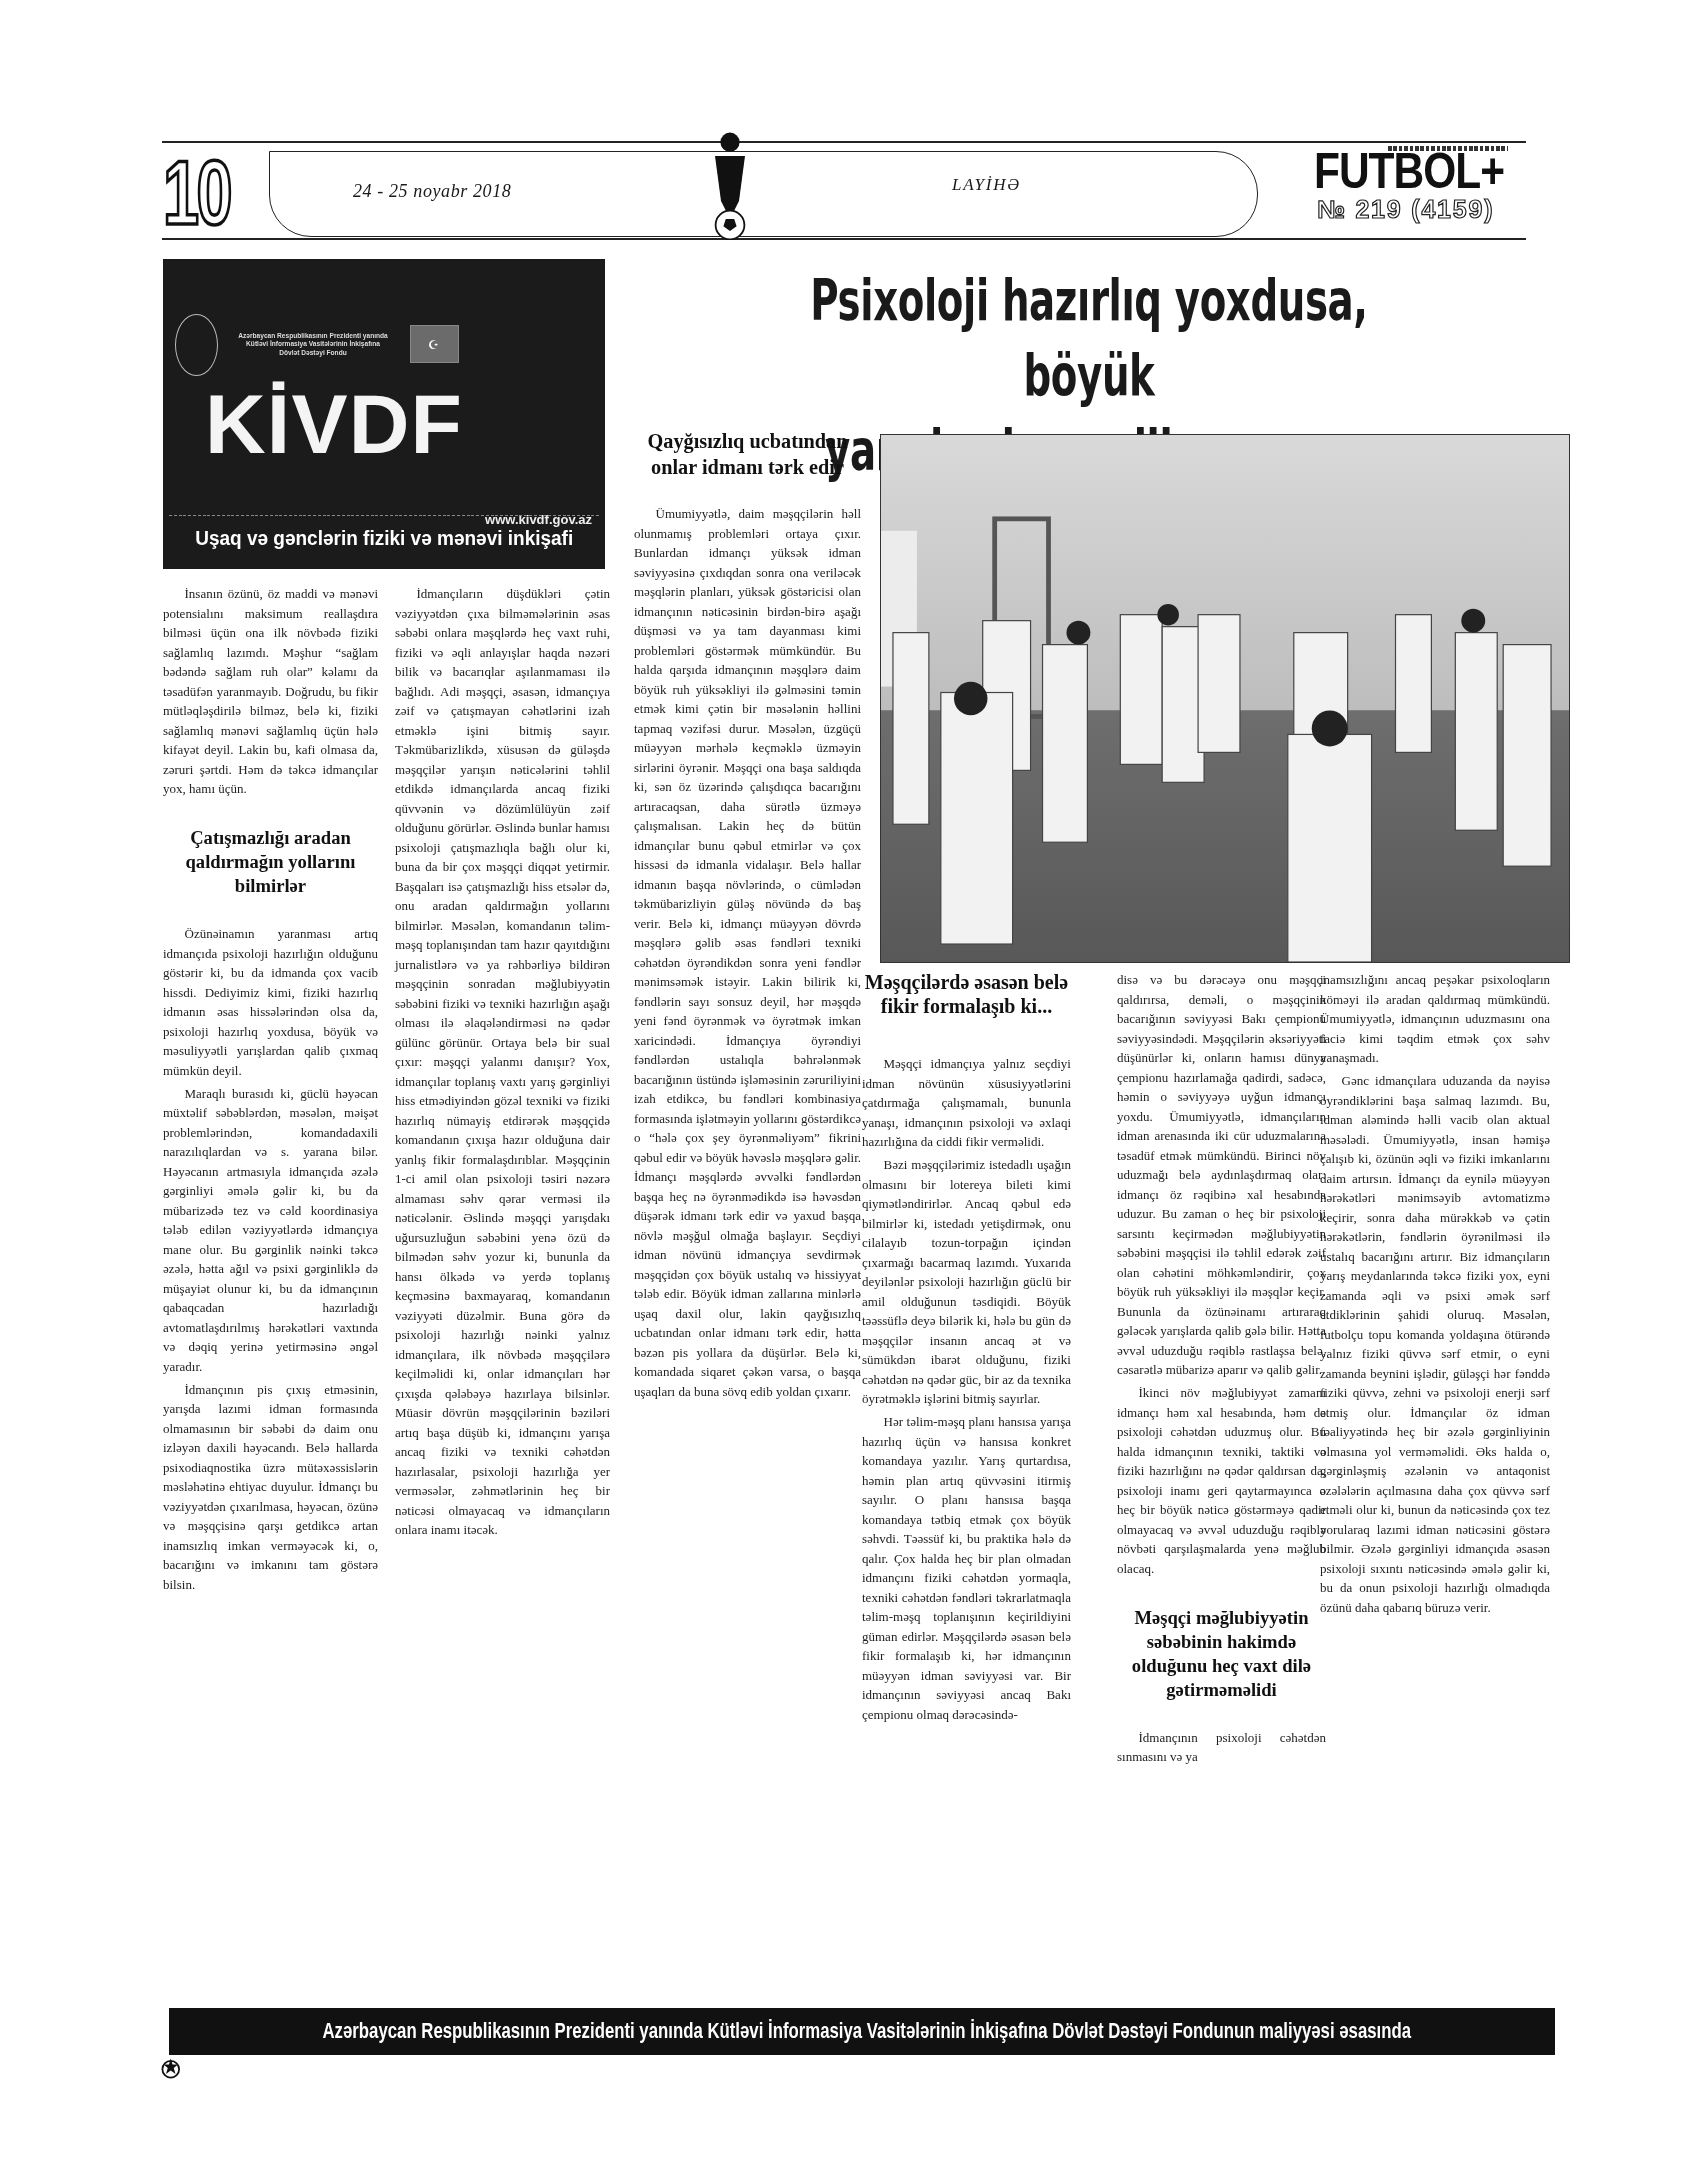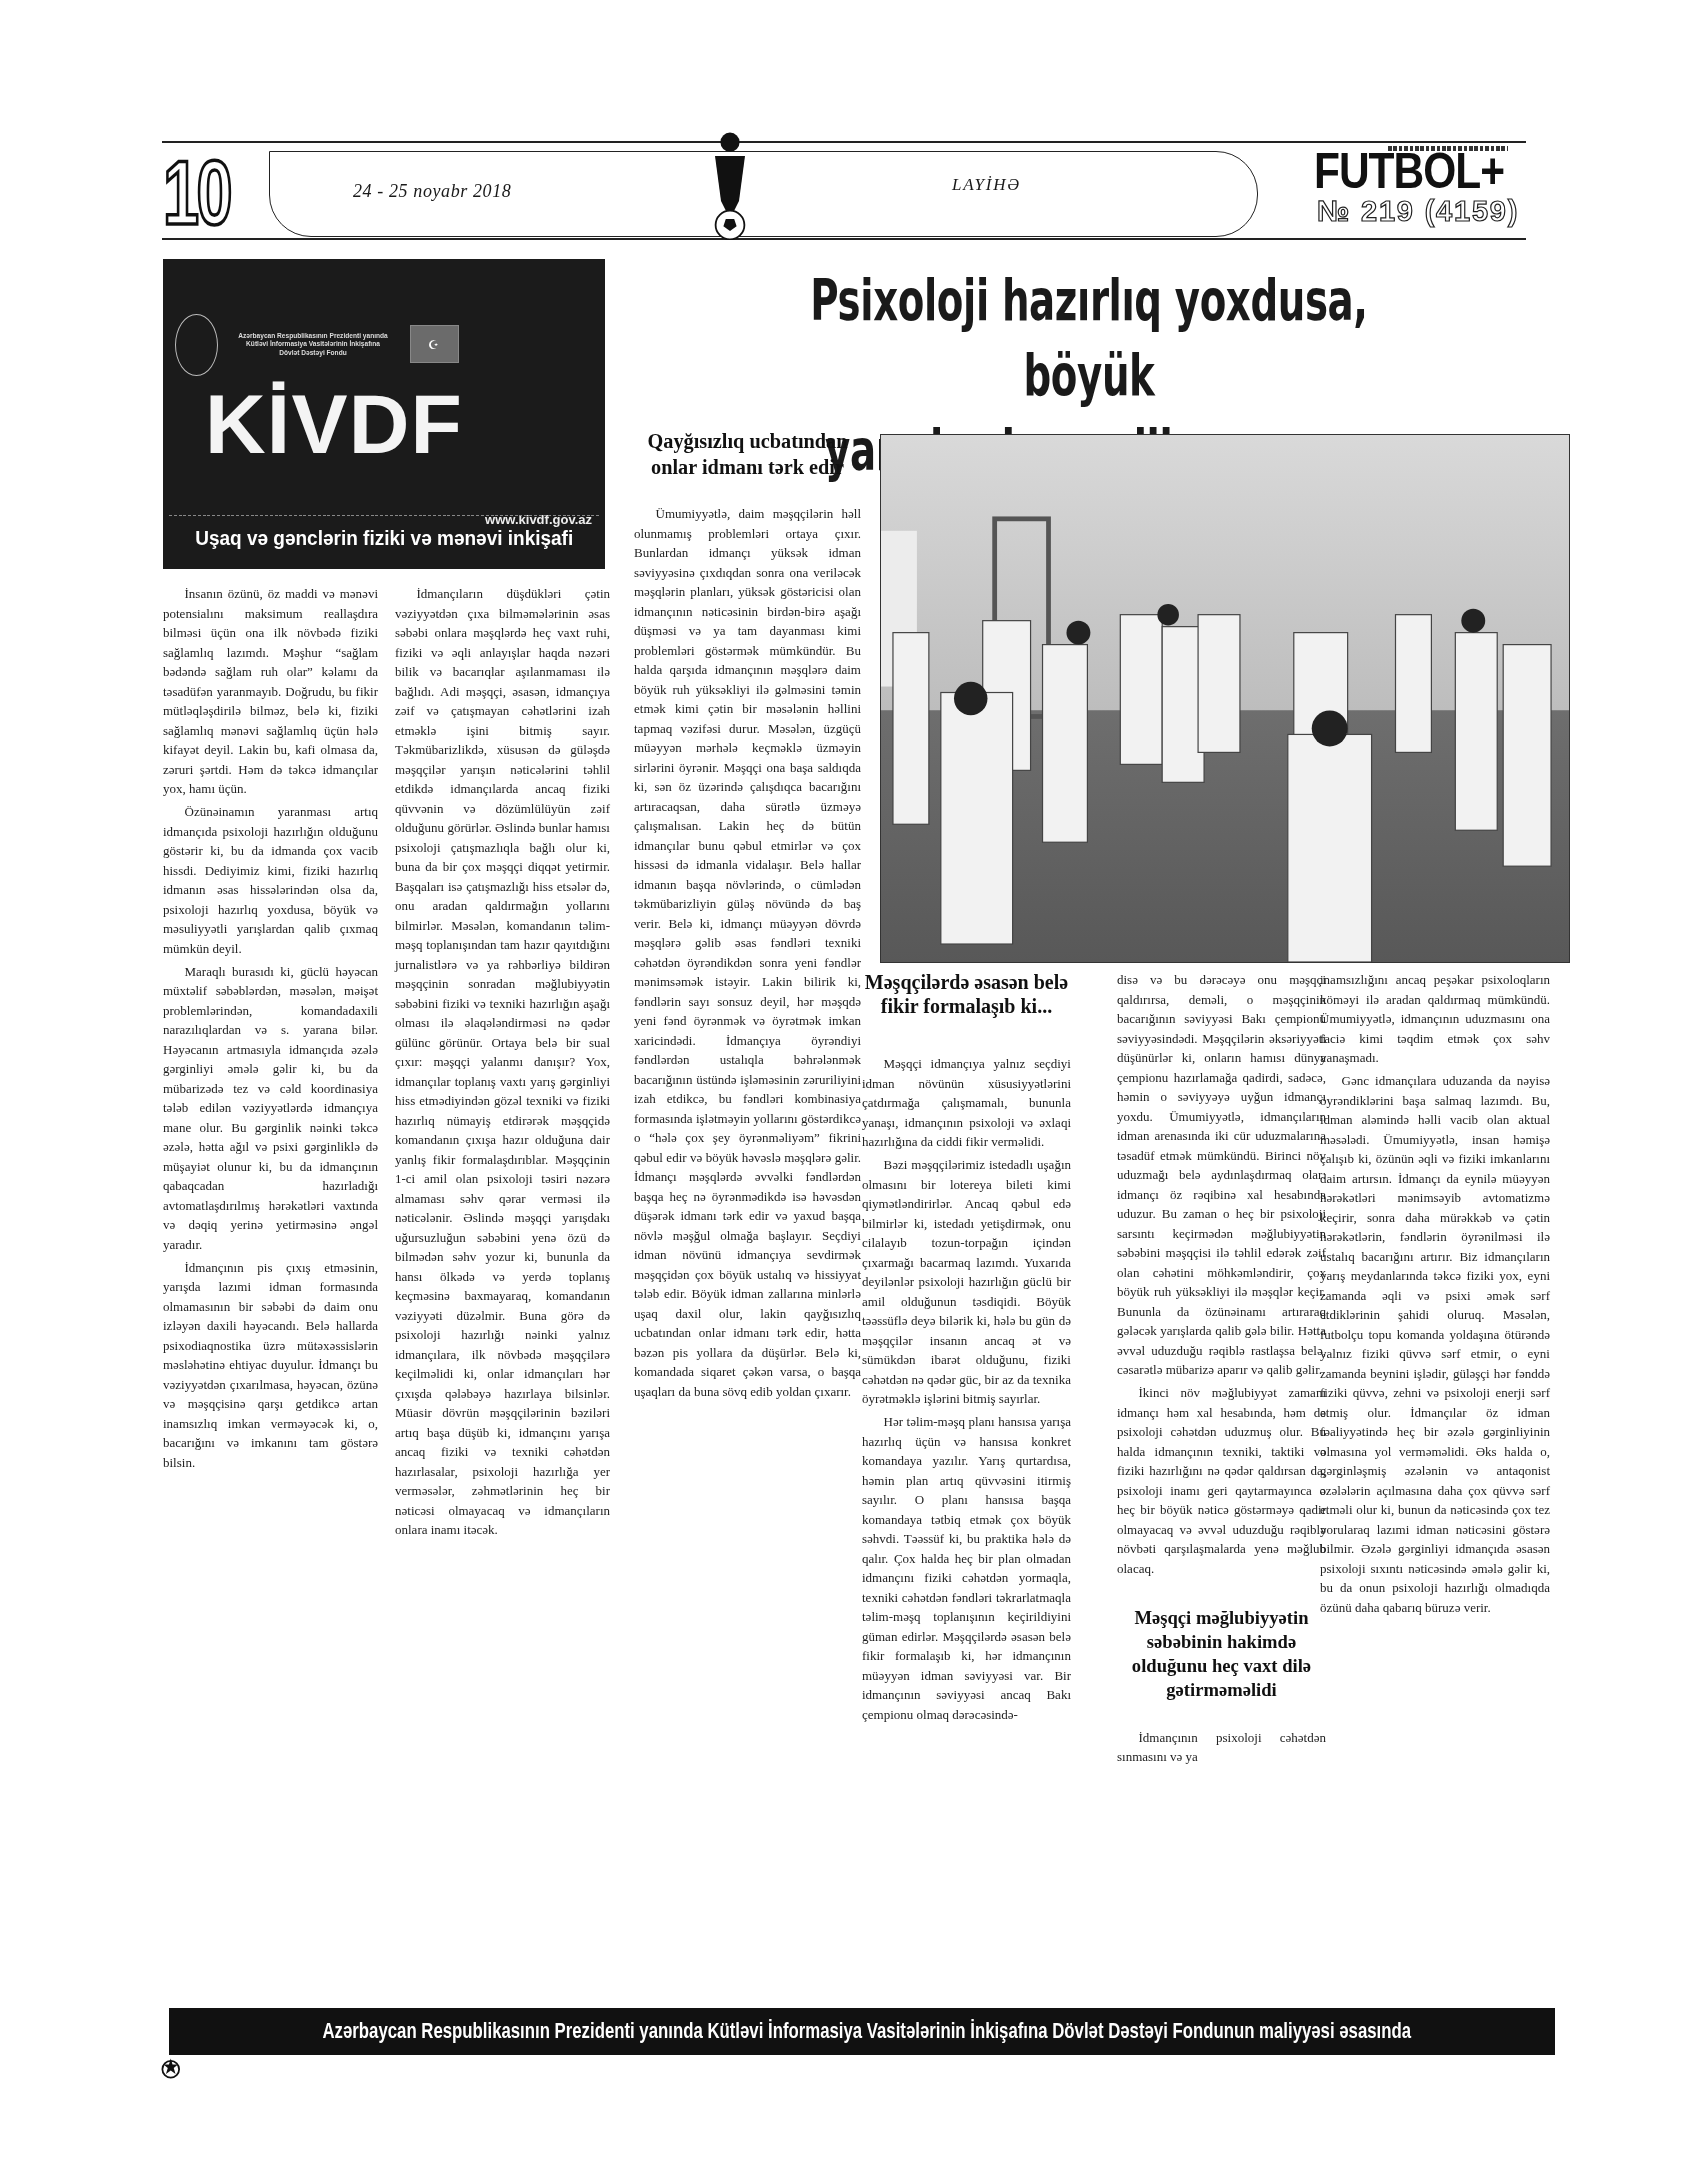--- a/index.html
+++ b/index.html
@@ -7,21 +7,21 @@
   .abs { position:absolute; }
 
   
   .mast-line { position:absolute; left:162px; right:162px; height:1.8px; background:#222; }
   .page-num { left:163px; top:157px; font-family:"Liberation Sans", sans-serif; font-weight:700; font-size:90px; line-height:72px; letter-spacing:-3.6px; color:#fff; -webkit-text-stroke:3.6px #111; transform:scaleX(0.72); transform-origin:left top; }
   .mast-pill { left:269px; top:151px; width:987px; height:84px; border:1.8px solid #222; border-radius:0 42px 42px 42px; }
   .mast-date { left:353px; top:181px; font-style:italic; font-size:18px; letter-spacing:0.6px; }
   .mast-section { left:952px; top:175px; font-style:italic; font-size:17px; letter-spacing:1.8px; }
   .ball { left:697px; top:129px; width:66px; height:111px; }
   .logo { left:1314px; top:142px; font-family:"Liberation Sans", sans-serif; font-weight:700; font-size:50px; letter-spacing:-1.2px; transform:scaleX(0.85); transform-origin:left top; color:#111; }
-  .issue { left:1317px; top:195px; font-family:"Liberation Sans", sans-serif; font-size:29px; font-weight:700; color:#fff; -webkit-text-stroke:1.2px #222; letter-spacing:1.8px; }
+  .issue { left:1317px; top:195px; font-family:"Liberation Sans", sans-serif; font-size:25px; font-weight:700; color:#fff; -webkit-text-stroke:1.2px #222; letter-spacing:1.8px; }
   .logo-tag { left:1388px; top:146px; width:120px; height:4.8px; background:repeating-linear-gradient(90deg,#333 0 3.6px,#fff 3.6px 5.4px); }
 
   
   .ad { left:163px; top:259px; width:442px; height:310px; background:#1b1b1b; color:#e9e9e9; }
   .ad-emblem { left:12px; top:55px; width:41px; height:60px; border-radius:50%; border:1.8px solid #bbb; }
   .ad-org { left:60px; top:73px; width:180px; text-align:center; font-family:"Liberation Sans", sans-serif; font-weight:700; font-size:6.6px; line-height:8.4px; color:#ddd; }
   .ad-flag { left:247px; top:66px; width:47px; height:36px; background:#6b6b6b; border:0.6px solid #888; }
   .ad-flag span { position:absolute; left:17px; top:12px; font-size:12px; color:#fff; }
   .ad-brand { left:42px; top:120px; font-family:"Liberation Sans", sans-serif; font-weight:700; font-size:84px; letter-spacing:1.2px; color:#f4f4f4; line-height:90px; }
   .ad-url { right:13px; top:230px; font-family:"Liberation Sans", sans-serif; font-weight:700; font-size:13px; color:#eee;margin-top:23px; }
@@ -119,20 +119,21 @@
     <circle cx="150" cy="440" r="28"></circle>
     <circle cx="750" cy="490" r="30"></circle>
     <circle cx="330" cy="330" r="20"></circle>
     <circle cx="480" cy="300" r="18"></circle>
     <circle cx="990" cy="310" r="20"></circle>
   </g>
 </svg>
 
 <div class="col" style="left:163px; top:584px; width:215px;">
   <p>İnsanın özünü, öz maddi və mənəvi potensialını maksimum reallaşdıra bilməsi üçün ona ilk növbədə fiziki sağlamlıq lazımdı. Məşhur “sağlam bədəndə sağlam ruh olar” kəlamı da təsadüfən yaranmayıb. Doğrudu, bu fikir mütləqləşdirilə bilməz, belə ki, fiziki sağlamlıq mənəvi sağlamlıq üçün hələ kifayət deyil. Lakin bu, kafi olmasa da, zəruri şərtdi. Həm də təkcə idmançılar yox, hamı üçün.</p>
+  <h3>Çatışmazlığı aradan qaldırmağın yollarını bilmirlər</h3>
   <p>Özünəinamın yaranması artıq idmançıda psixoloji hazırlığın olduğunu göstərir ki, bu da idmanda çox vacib hissdi. Dediyimiz kimi, fiziki hazırlıq idmanın əsas hissələrindən olsa da, psixoloji hazırlıq yoxdusa, böyük və məsuliyyətli yarışlardan qalib çıxmaq mümkün deyil.</p>
   <p>Maraqlı burasıdı ki, güclü həyəcan müxtəlif səbəblərdən, məsələn, məişət problemlərindən, komandadaxili narazılıqlardan və s. yarana bilər. Həyəcanın artmasıyla idmançıda əzələ gərginliyi əmələ gəlir ki, bu da mübarizədə tez və cəld koordinasiya tələb edilən vəziyyətlərdə idmançıya mane olur. Bu gərginlik nəinki təkcə əzələ, həttа ağıl və psixi gərginliklə də müşayiət olunur ki, bu da idmançının qabaqcadan hazırladığı avtomatlaşdırılmış hərəkətləri vaxtında və dəqiq yerinə yetirməsinə əngəl yaradır.</p>
   <p>İdmançının pis çıxış etməsinin, yarışda lazımi idman formasında olmamasının bir səbəbi də daim onu izləyən daxili həyəcandı. Belə hallarda psixodiaqnostika üzrə mütəxəssislərin məsləhətinə ehtiyac duyulur. İdmançı bu vəziyyətdən çıxarılmasa, həyəcan, özünə və məşqçisinə qarşı getdikcə artan inamsızlıq imkan verməyəcək ki, o, bacarığını və imkanını tam göstərə bilsin.</p>
 </div>
 
 <div class="col" style="left:395px; top:584px; width:215px;">
   <p>İdmançıların düşdükləri çətin vəziyyətdən çıxa bilməmələrinin əsas səbəbi onlara məşqlərdə heç vaxt ruhi, fiziki və əqli anlayışlar haqda nəzəri bilik və bacarıqlar aşılanmaması ilə bağlıdı. Adi məşqçi, əsasən, idmançıya zəif və çatışmayan cəhətlərini izah etməklə işini bitmiş sayır. Təkmübarizlikdə, xüsusən də güləşdə məşqçilər yarışın nəticələrini təhlil etdikdə idmançılarda ancaq fiziki qüvvənin və dözümlülüyün zəif olduğunu görürlər. Əslində bunlar hamısı psixoloji çatışmazlıqla bağlı olur ki, buna da bir çox məşqçi diqqət yetirmir. Başqaları isə çatışmazlığı hiss etsələr də, onu aradan qaldırmağın yollarını bilmirlər. Məsələn, komandanın təlim-məşq toplanışından tam hazır qayıtdığını jurnalistlərə və ya rəhbərliyə bildirən məşqçinin sonradan məğlubiyyətin səbəbini fiziki və texniki hazırlığın aşağı olması ilə əlaqələndirməsi nə qədər gülünc görünür. Ortaya belə bir sual çıxır: məşqçi yalanmı danışır? Yox, idmançılar toplanış vaxtı yarış gərginliyi hiss etmədiyindən gözəl texniki və fiziki hazırlıq nümayiş etdirərək məşqçidə komandanın çıxışa hazır olduğuna dair yanlış fikir formalaşdırıblar. Məşqçinin 1-ci amil olan psixoloji təsiri nəzərə almaması səhv qərar verməsi ilə nəticələnir. Əslində məşqçi yarışdakı uğursuzluğun səbəbini yenə özü də bilmədən səhv yozur ki, bununla da hansı ölkədə və yerdə toplanış keçməsinə baxmayaraq, komandanın vəziyyəti düzəlmir. Buna görə də psixoloji hazırlığı nəinki yalnız idmançılara, ilk növbədə məşqçilərə keçilməlidi ki, onlar idmançıları hər çıxışda qələbəyə hazırlaya bilsinlər. Müasir dövrün məşqçilərinin bəziləri artıq başa düşüb ki, idmançını yarışa ancaq fiziki və texniki cəhətdən hazırlasalar, psixoloji hazırlığa yer verməsələr, zəhmətlərinin heç bir nəticəsi olmayacaq və idmançıların onlara inamı itəcək.</p>
 </div>
 
 <div class="col" style="left:634px; top:428px; width:227px;">

